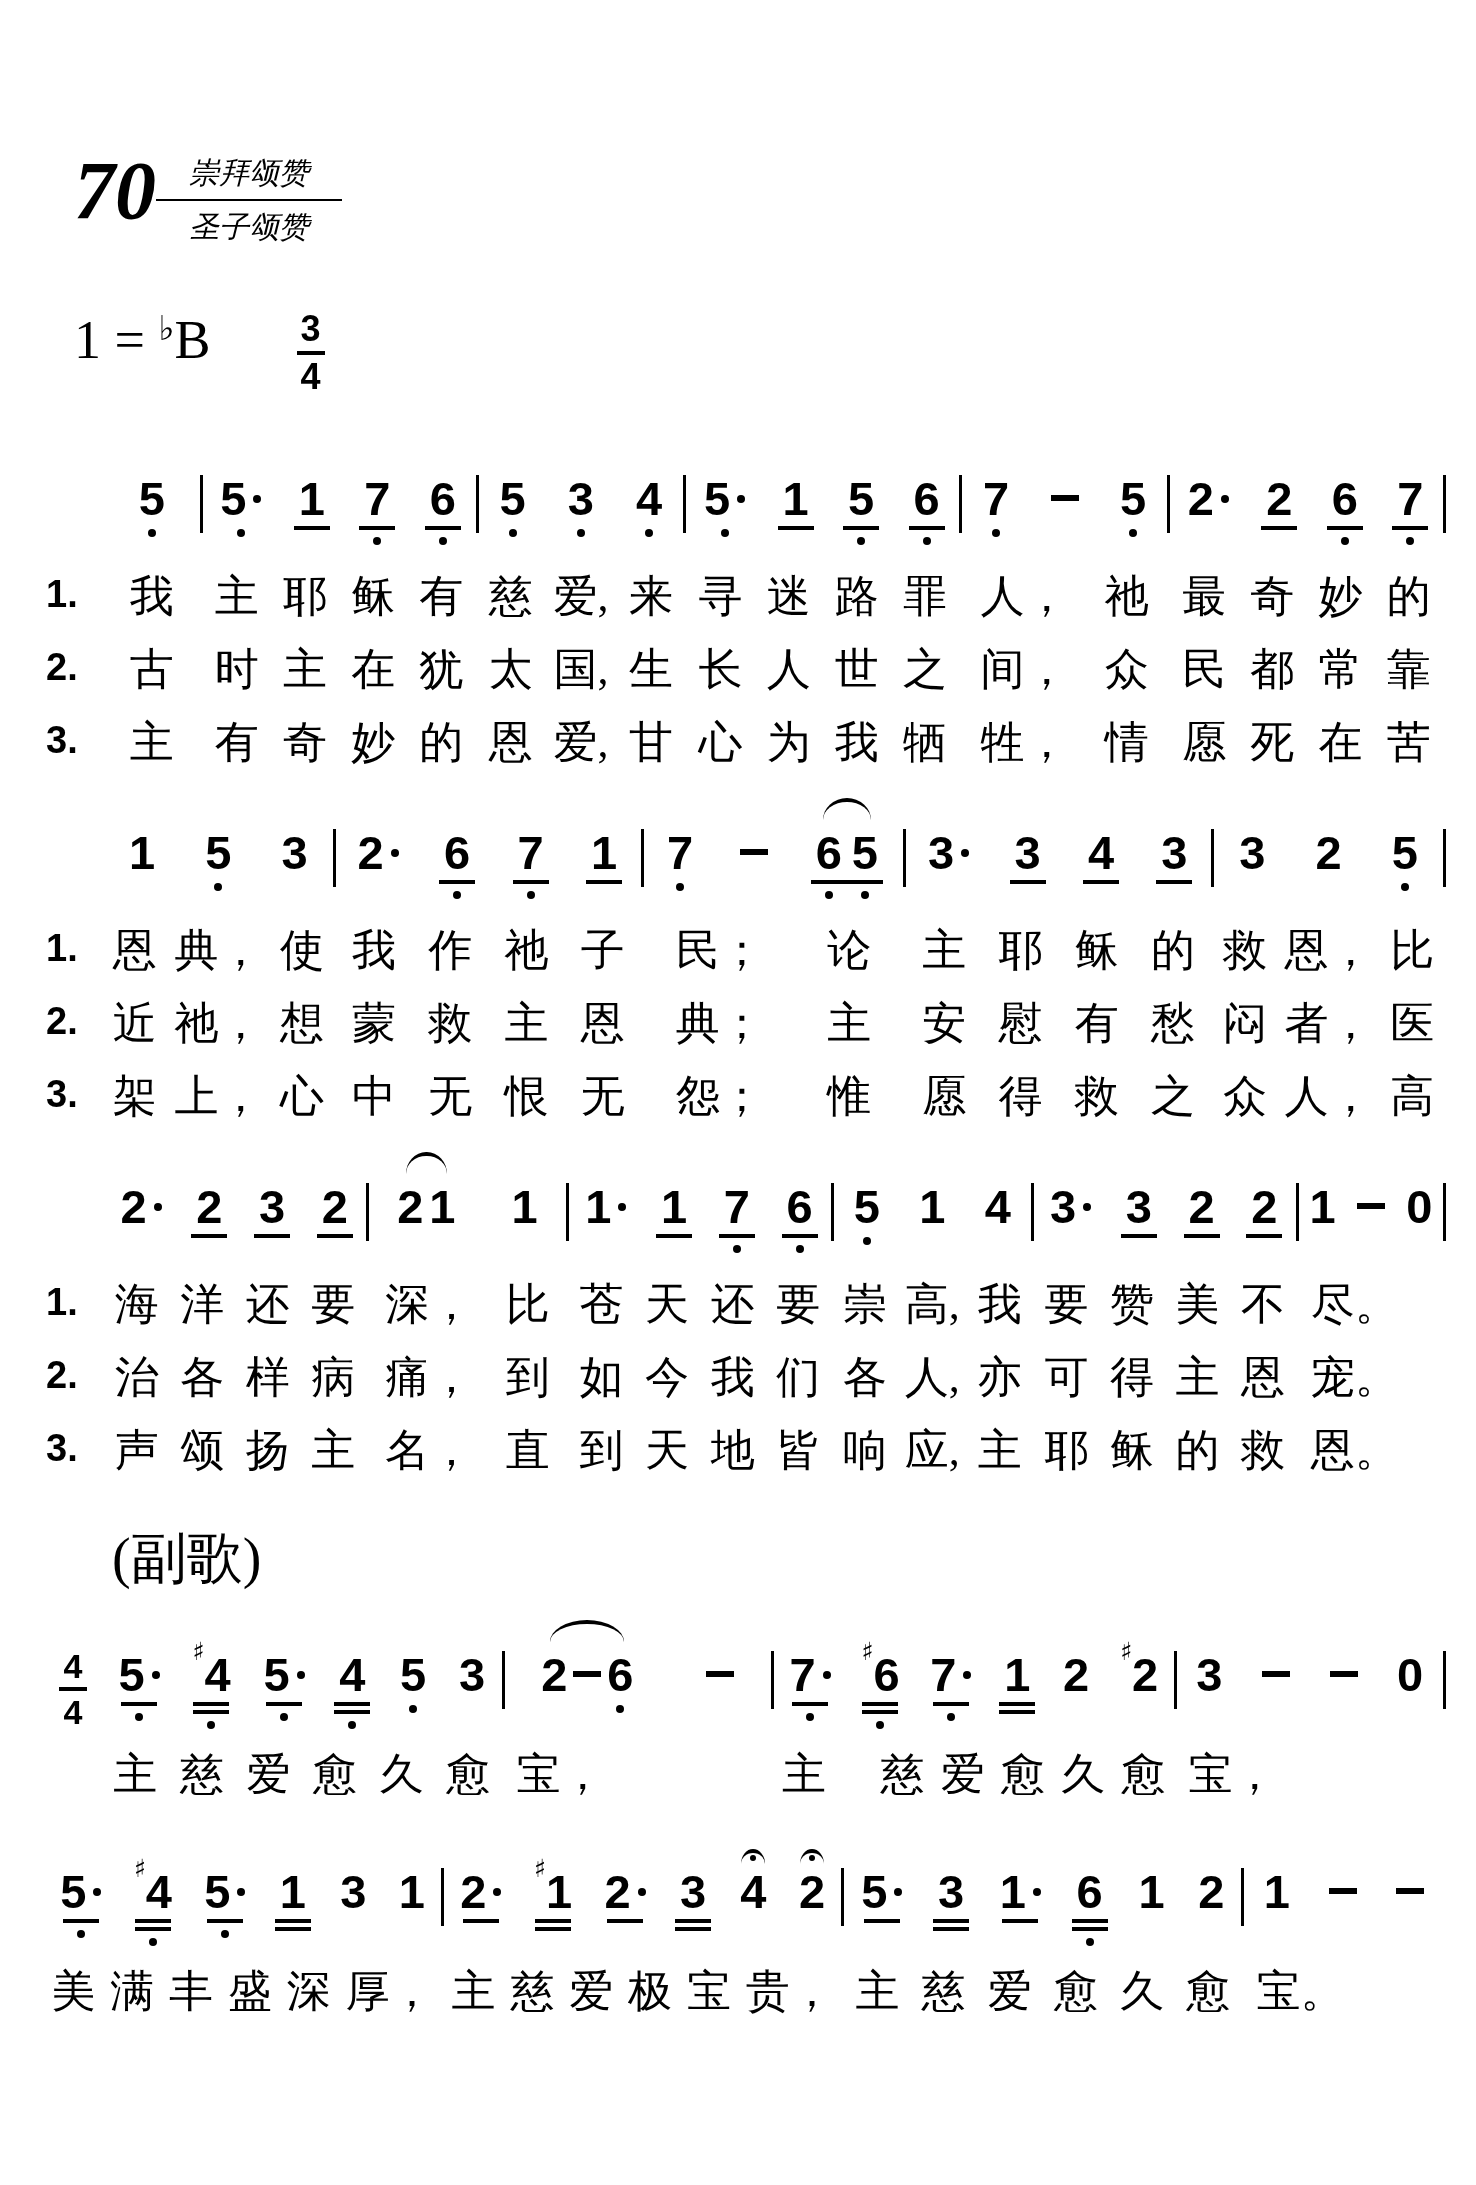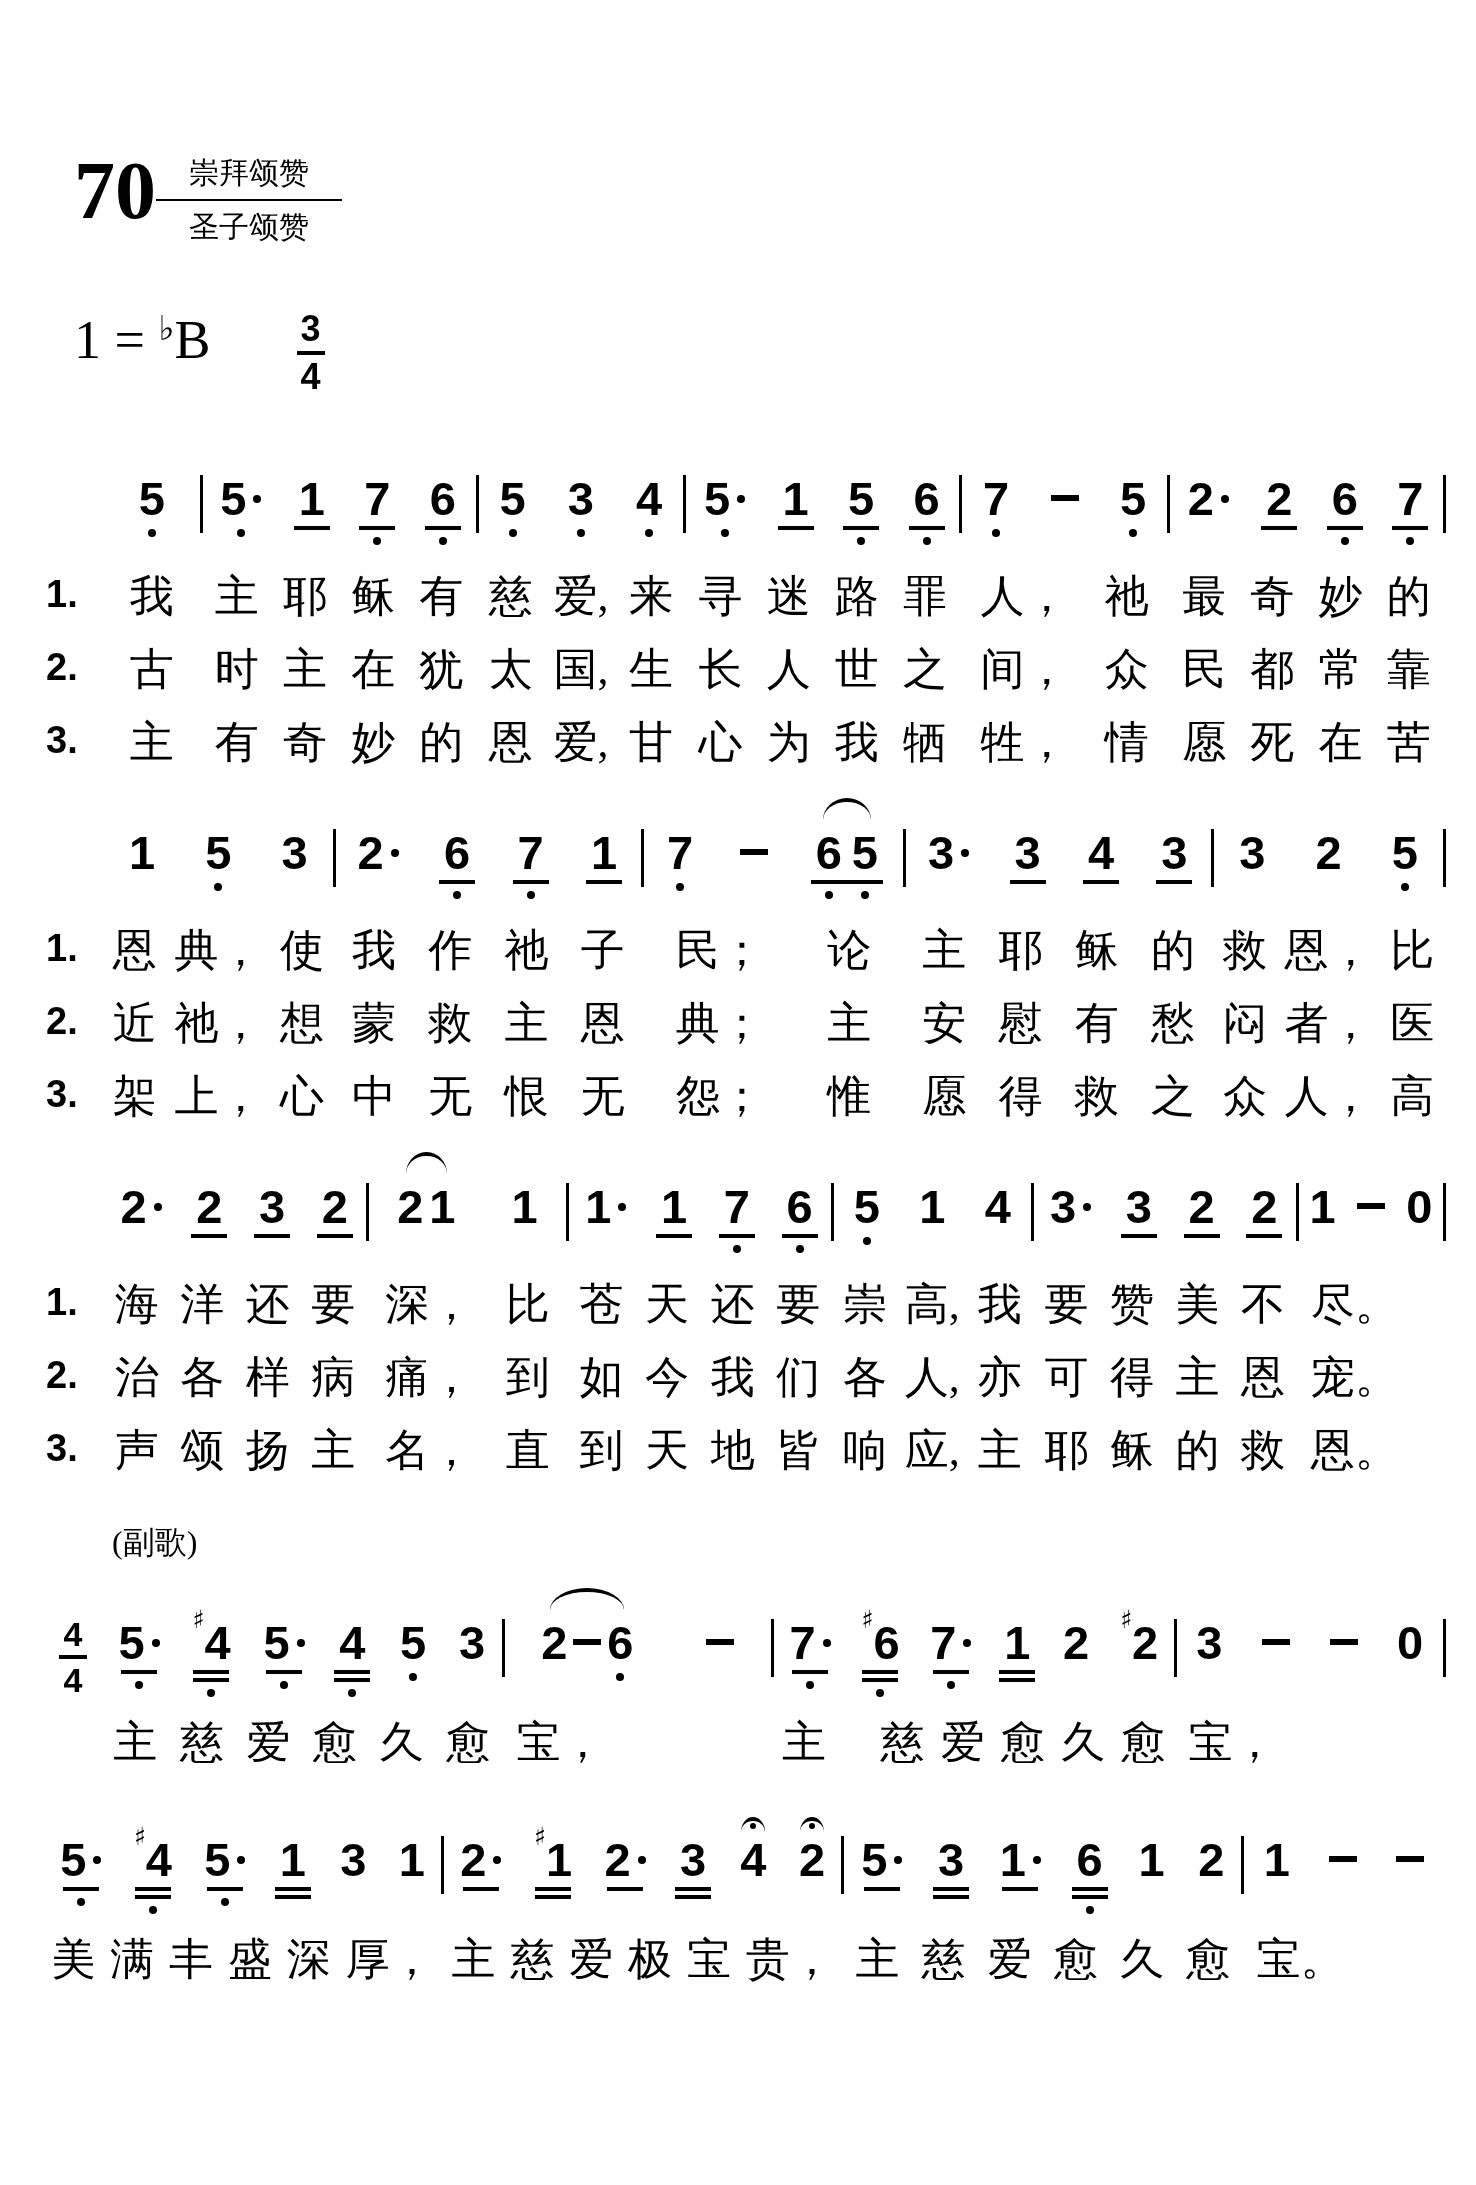--- a/index.html
+++ b/index.html
@@ -2,21 +2,21 @@
 <html><head>
 <meta charset="utf-8">
 <style>
   html,body { margin:0; padding:0; background:#e8e8e8; }
   .page {
     position:relative; width:1476px; height:2185px; margin:0 auto;
     background:#ffffff; color:#000; overflow:hidden;
     font-family:"Liberation Serif","DejaVu Serif",serif;
   }
   
-  .header { display:flex; align-items:flex-start; padding:150px 78px 0 74px; }
+  .header { display:flex; align-items:flex-start; padding:150px 78px 0 74px;font-style:italic; }
   .hymn-no { font-family:"Liberation Serif",serif; font-weight:bold; font-size:82px; line-height:1; }
   .title {
     flex:1; text-align:center; font-family:"Liberation Sans",sans-serif;
     font-weight:bold; font-size:90px; line-height:1; letter-spacing:3px; margin-top:-2px;
     white-space:nowrap;
   }
   .cats { width:186px; text-align:center; font-size:30px; line-height:1.25; margin-top:4px; }
   .catline { height:2px; background:#000; margin:7px 0; }
   
   .keyrow { display:flex; align-items:flex-start; margin:66px 0 0 74px; gap:86px; }
@@ -66,21 +66,21 @@
   .tscol .tsfrac { margin-top:32px; font-size:34px; }
   
   .lrow { height:73px; display:flex; align-items:center; justify-content:space-around;
     font-size:44px; line-height:1; white-space:nowrap; }
   .lrow.left { justify-content:flex-start; padding-left:12px; }
   .lc { display:inline-block; }
   .lspace { display:inline-block; width:22px; }
   .vnum { font-family:"Liberation Sans",sans-serif; font-weight:bold; font-size:38px;
     justify-content:flex-start; padding-left:2px; }
   
-  .chorus-label { margin:34px 0 0 112px; font-size:32px; }
+  .chorus-label { margin:34px 0 0 112px; font-size:56px; }
   .chorus-sys .lrow { height:78px; }
 </style>
 </head>
 <body>
 
 <div class="page">
 
   <div class="header">
     <div class="hymn-no">70</div>
     <div class="cats">

